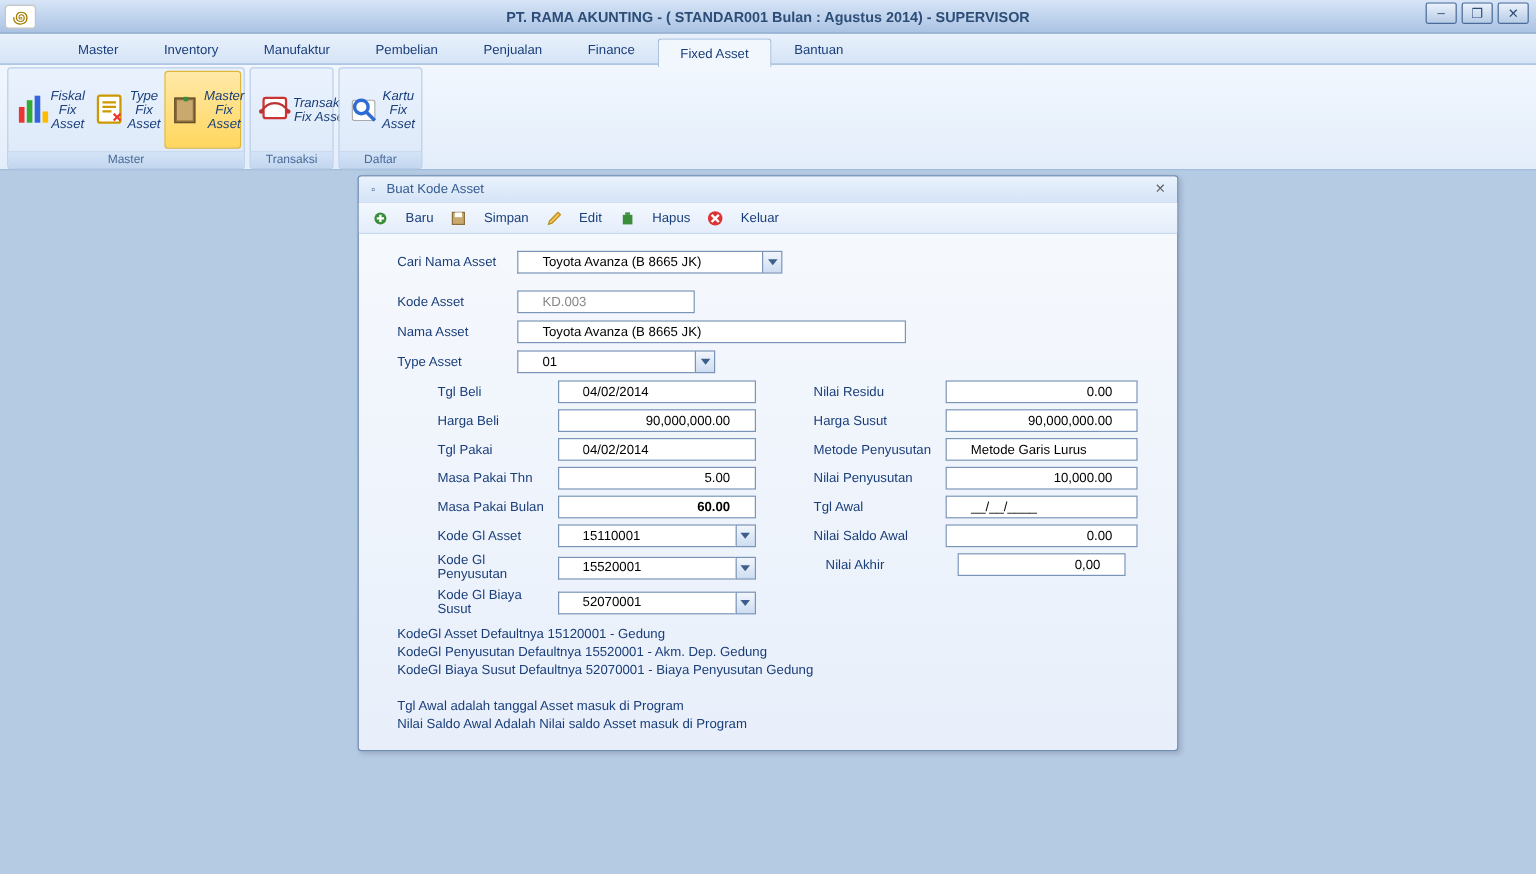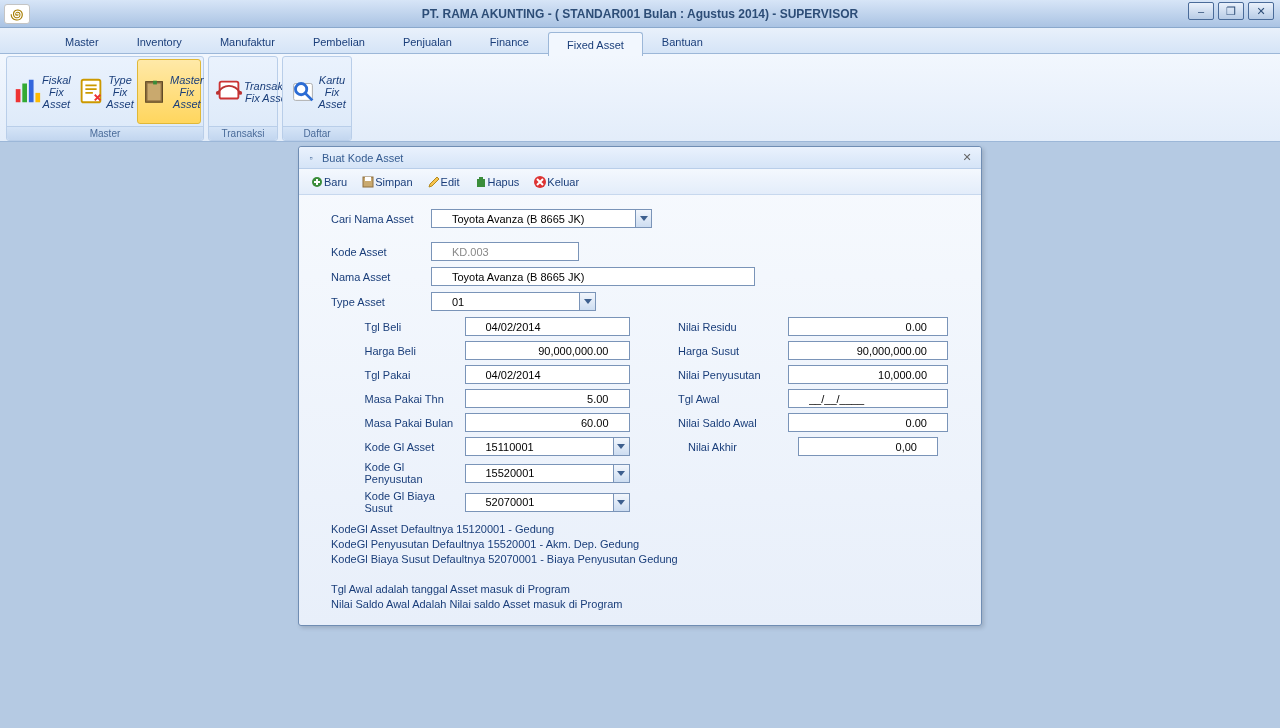--- a/index.html
+++ b/index.html
@@ -93,21 +93,21 @@
     border-bottom:1px solid #b9cee9; color:#355c91; border-radius:3px 3px 0 0;
     position:relative;
   }
   .dlg-title .ticon { width:12px; height:12px; margin-right:5px; display:inline-flex; align-items:center; justify-content:center; font-size:9px;}
   .dlg-title .close { position:absolute; right:6px; top:3px; width:16px; height:14px; cursor:pointer;
     display:flex; align-items:center; justify-content:center; color:#666; font-size:11px;}
   .dlg-toolbar {
     height:26px; display:flex; align-items:center; gap:8px; padding:0 8px;
     background:linear-gradient(to bottom,#f4f8fe,#e3edfa); border-bottom:1px solid #c7d8ee;
   }
-  .tbtn { display:flex; align-items:center; gap:0; color:#1a3e7a; cursor:pointer; padding:2px 3px;}
+  .tbtn { display:flex; align-items:center; gap:14px; color:#1a3e7a; cursor:pointer; padding:2px 3px;}
   .tbtn .ticon { width:14px; height:14px; display:flex; align-items:center; justify-content:center; }
 
   .dlg-body { position:relative; padding:14px 18px 8px 32px; }
   .row { display:flex; align-items:center; margin-bottom:6px; position:relative;}
   .lbl { width:100px; color:#1a3e7a; }
   .lbl2 { width:110px; color:#1a3e7a; }
   input.txt, input.num {
     height:19px; border:1px solid #7a94b8; padding:1px 20px; font-family:inherit; font-size:11px;
     background:#fff;
   }
@@ -325,21 +325,21 @@
           <div class="row">
             <div class="lbl">Tgl Pakai</div>
             <input class="txt" style="width: 165px;" value="04/02/2014">
           </div>
           <div class="row">
             <div class="lbl">Masa Pakai Thn</div>
             <input class="num" style="width: 165px;" value="5.00">
           </div>
           <div class="row">
             <div class="lbl">Masa Pakai Bulan</div>
-            <input class="num" style="width: 165px;" value="60.00">
+            <input class="num" style="width: 165px; font-weight: bold;" value="60.00">
           </div>
           <div class="row">
             <div class="lbl">Kode Gl Asset</div>
             <div class="combo">
               <input class="txt" style="width: 148px;" value="15110001">
               <div class="dd">
                   <div class="arrow-down"></div>
                 </div>
             </div>
           </div>
@@ -366,20 +366,24 @@
         <div class="col" style="width:300px">
           <div class="row">
             <div class="lbl2">Nilai Residu</div>
             <input class="num" style="width: 160px;" value="0.00">
           </div>
           <div class="row">
             <div class="lbl2">Harga Susut</div>
             <input class="num" style="width: 160px;" value="90,000,000.00">
           </div>
           <div class="row">
+            <div class="lbl2">Metode Penyusutan</div>
+            <input class="txt" style="width: 160px;" value="Metode Garis Lurus">
+          </div>
+          <div class="row">
             <div class="lbl2">Nilai Penyusutan</div>
             <input class="num" style="width: 160px;" value="10,000.00">
           </div>
           <div class="row">
             <div class="lbl2">Tgl Awal</div>
             <input class="txt" style="width: 160px;" value="__/__/____">
           </div>
           <div class="row">
             <div class="lbl2">Nilai Saldo Awal</div>
             <input class="num" style="width: 160px;" value="0.00">

